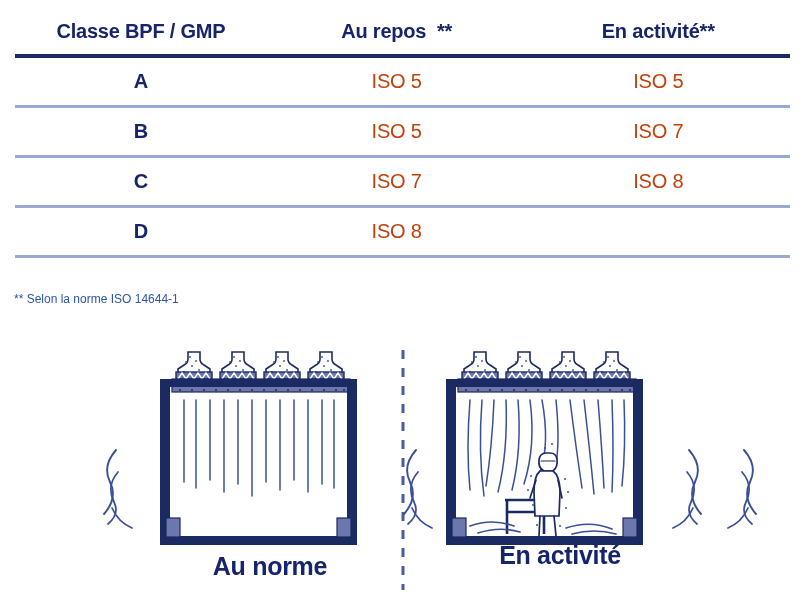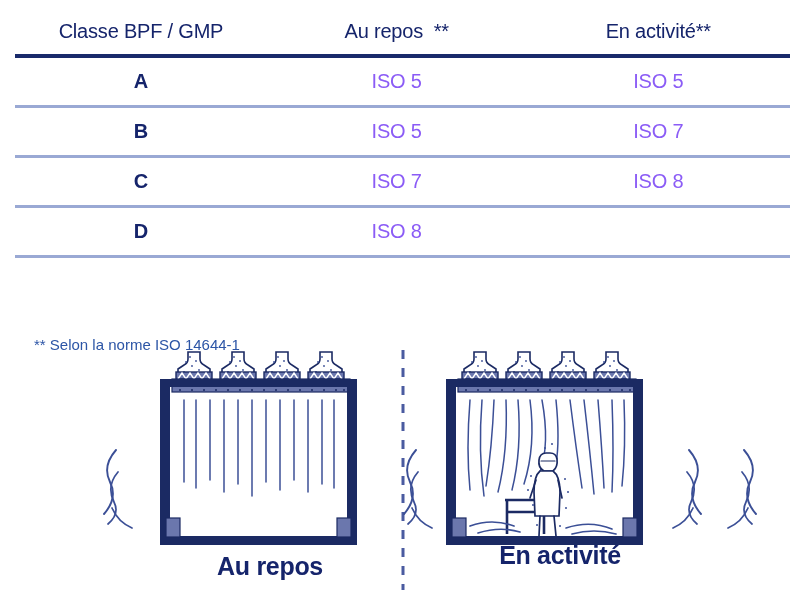--- a/index.html
+++ b/index.html
@@ -33,53 +33,52 @@
     padding: 0;
     text-align: center;
     vertical-align: middle;
   }
   .col-a { width: 32.5%; }
   .col-b { width: 33.5%; }
   .col-c { width: 34.0%; }
 
   thead th {
     font-size: 20px;
-    font-weight: normal;
+    font-weight: bold;
     letter-spacing: -0.2px;
     color: #15246b;
     height: 46px;
     padding-bottom: 6px;
     white-space: pre;
   }
   thead tr {
     border-bottom: 4px solid #192a6b;
   }
   tbody td {
     height: 47px;
     font-size: 20px;
-    color: #8b5cf6;
+    color: #c2410c;
     letter-spacing: -0.2px;
   }
   tbody td.class-cell {
     font-weight: bold;
     color: #15246b;
   }
   tbody tr {
     border-bottom: 3px solid #9aa9d4;
   }
 
   .footnote {
     position: absolute;
-    left: 34px;
+    left: 14px;
     top: 292px;
-    font-size: 15px;
+    font-size: 12px;
     color: #2c55a6;
     letter-spacing: 0px;
     white-space: pre;
-    margin-top: 44px;
   }
 
   
   .diagram {
     position: absolute;
     left: 0;
     top: 340px;
     width: 805px;
     height: 260px;
   }
@@ -340,15 +339,15 @@
 
       <g>
           <use href="#eddy" x="400" y="110"></use>
         </g>
       <g transform="translate(705,110) scale(-1,1)">
           <use href="#eddy" x="0" y="0"></use>
         </g>
     </g>
   </svg>
 
-  <div class="panel-label label-rest">Au repos</div>
+  <div class="panel-label label-rest">Au norme</div>
   <div class="panel-label label-oper">En activité</div>
 </div>
 
 </body></html>

